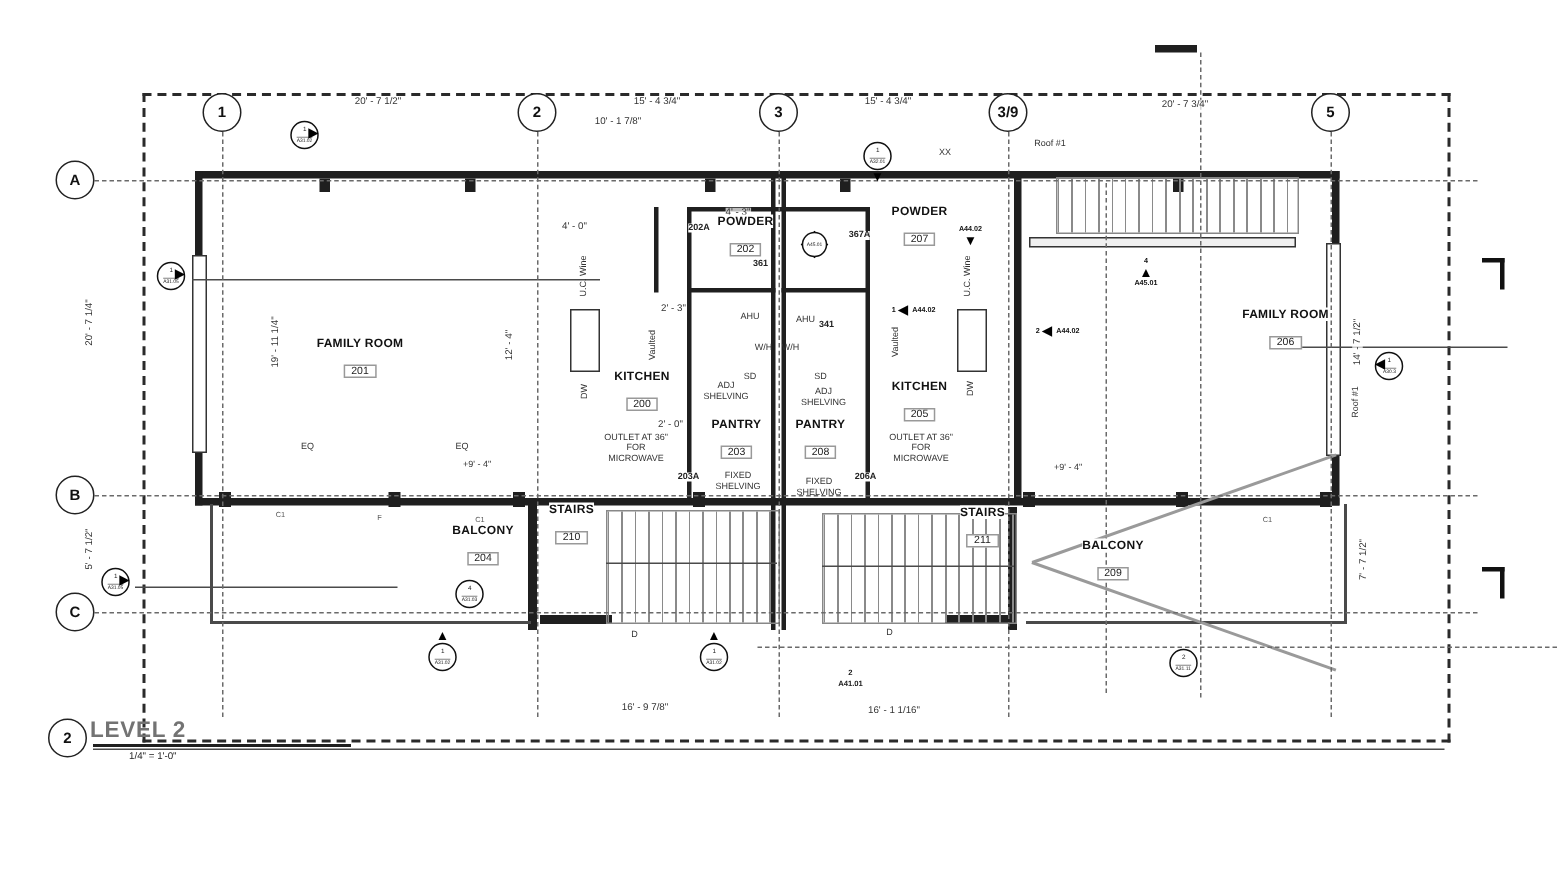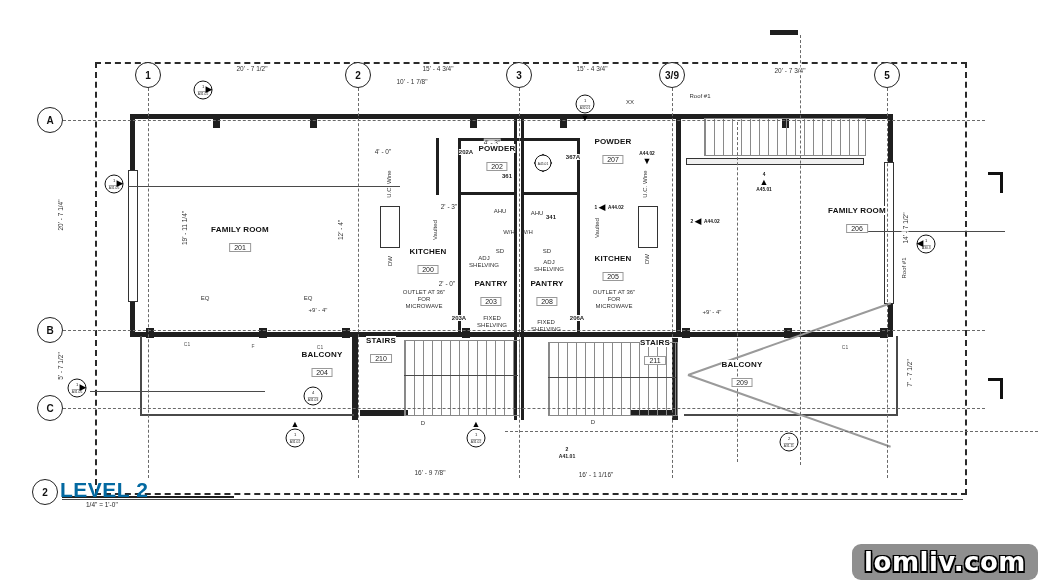--- a/index.html
+++ b/index.html
@@ -43,21 +43,21 @@
   .dia{width:13px;height:13px;background:#000;transform:rotate(45deg);}
   .dlabel{position:absolute;width:15px;height:15px;border-radius:50%;background:#fff;border:1px solid #111;
           display:flex;align-items:center;justify-content:center;font-size:6px;}
   .dlabel span{transform:scale(.55);white-space:nowrap;}
   .arrowm{display:flex;align-items:center;gap:1px;font-size:6px;color:#111;}
   .arrowm.col{flex-direction:column;gap:0;}
   .arrowm .glyph{font-size:9px;line-height:1;color:#000;}
   .arrowm .alabel{transform:scale(.8);font-weight:bold;white-space:nowrap;}
   .tagm{display:flex;flex-direction:column;align-items:center;font-size:6px;color:#222;line-height:1.1;}
   .tagm .alabel{transform:scale(.85);font-weight:bold;white-space:nowrap;}
-  .vtitle{position:absolute;left:60px;top:478px;font-size:21px;font-weight:bold;color:#0369a1;letter-spacing:.5px;z-index:6;}
+  .vtitle{position:absolute;left:60px;top:478px;font-size:15px;font-weight:bold;color:#737373;letter-spacing:.5px;z-index:6;}
   .vscale{position:absolute;left:86px;top:501px;font-size:6.5px;color:#222;z-index:6;}
   .wm{position:absolute;left:852px;top:544px;width:186px;height:36px;background:#8f8f8f;border-radius:9px;
       display:flex;align-items:center;justify-content:center;z-index:10;}
   .wmtext{font-size:26px;font-weight:bold;color:#fff;letter-spacing:.5px;font-family:"DejaVu Sans",sans-serif;
       text-shadow:-1.5px -1.5px 0 #000,1.5px -1.5px 0 #000,-1.5px 1.5px 0 #000,1.5px 1.5px 0 #000;}
 </style>
 </head>
 <body>
 
 <div id="plan">
@@ -127,23 +127,20 @@
   <div class="wl" style="left:90px;top:391px;width:175px;height:1px;"></div>
   <div class="bracket" style="left:988px;top:172px;width:12px;height:18px;"></div>
   <div class="bracket" style="left:988px;top:378px;width:12px;height:18px;"></div>
 
   <div class="bubble" style="left:45px;top:492px;">2</div>
   <div class="vtitle">LEVEL 2</div>
   <div class="vscale">1/4" = 1'-0"</div>
   <div class="w" style="left:62px;top:496px;width:172px;height:2px;"></div>
   <div class="wl" style="left:62px;top:499px;width:901px;height:1px;"></div>
 
-  <div class="wm">
-    <span class="wmtext">lomliv.com</span>
-  </div>
 
 <div class="bubble" style="left: 148px; top: 75px;">1</div>
     <div class="gline v" style="left: 148px; top: 88px; height: 390px;"></div>
     <div class="bubble" style="left: 358px; top: 75px;">2</div>
     <div class="gline v" style="left: 358px; top: 88px; height: 390px;"></div>
     <div class="bubble" style="left: 519px; top: 75px;">3</div>
     <div class="gline v" style="left: 519px; top: 88px; height: 390px;"></div>
     <div class="bubble" style="left: 672px; top: 75px;">3/9</div>
     <div class="gline v" style="left: 672px; top: 88px; height: 390px;"></div>
     <div class="bubble" style="left: 887px; top: 75px;">5</div>

